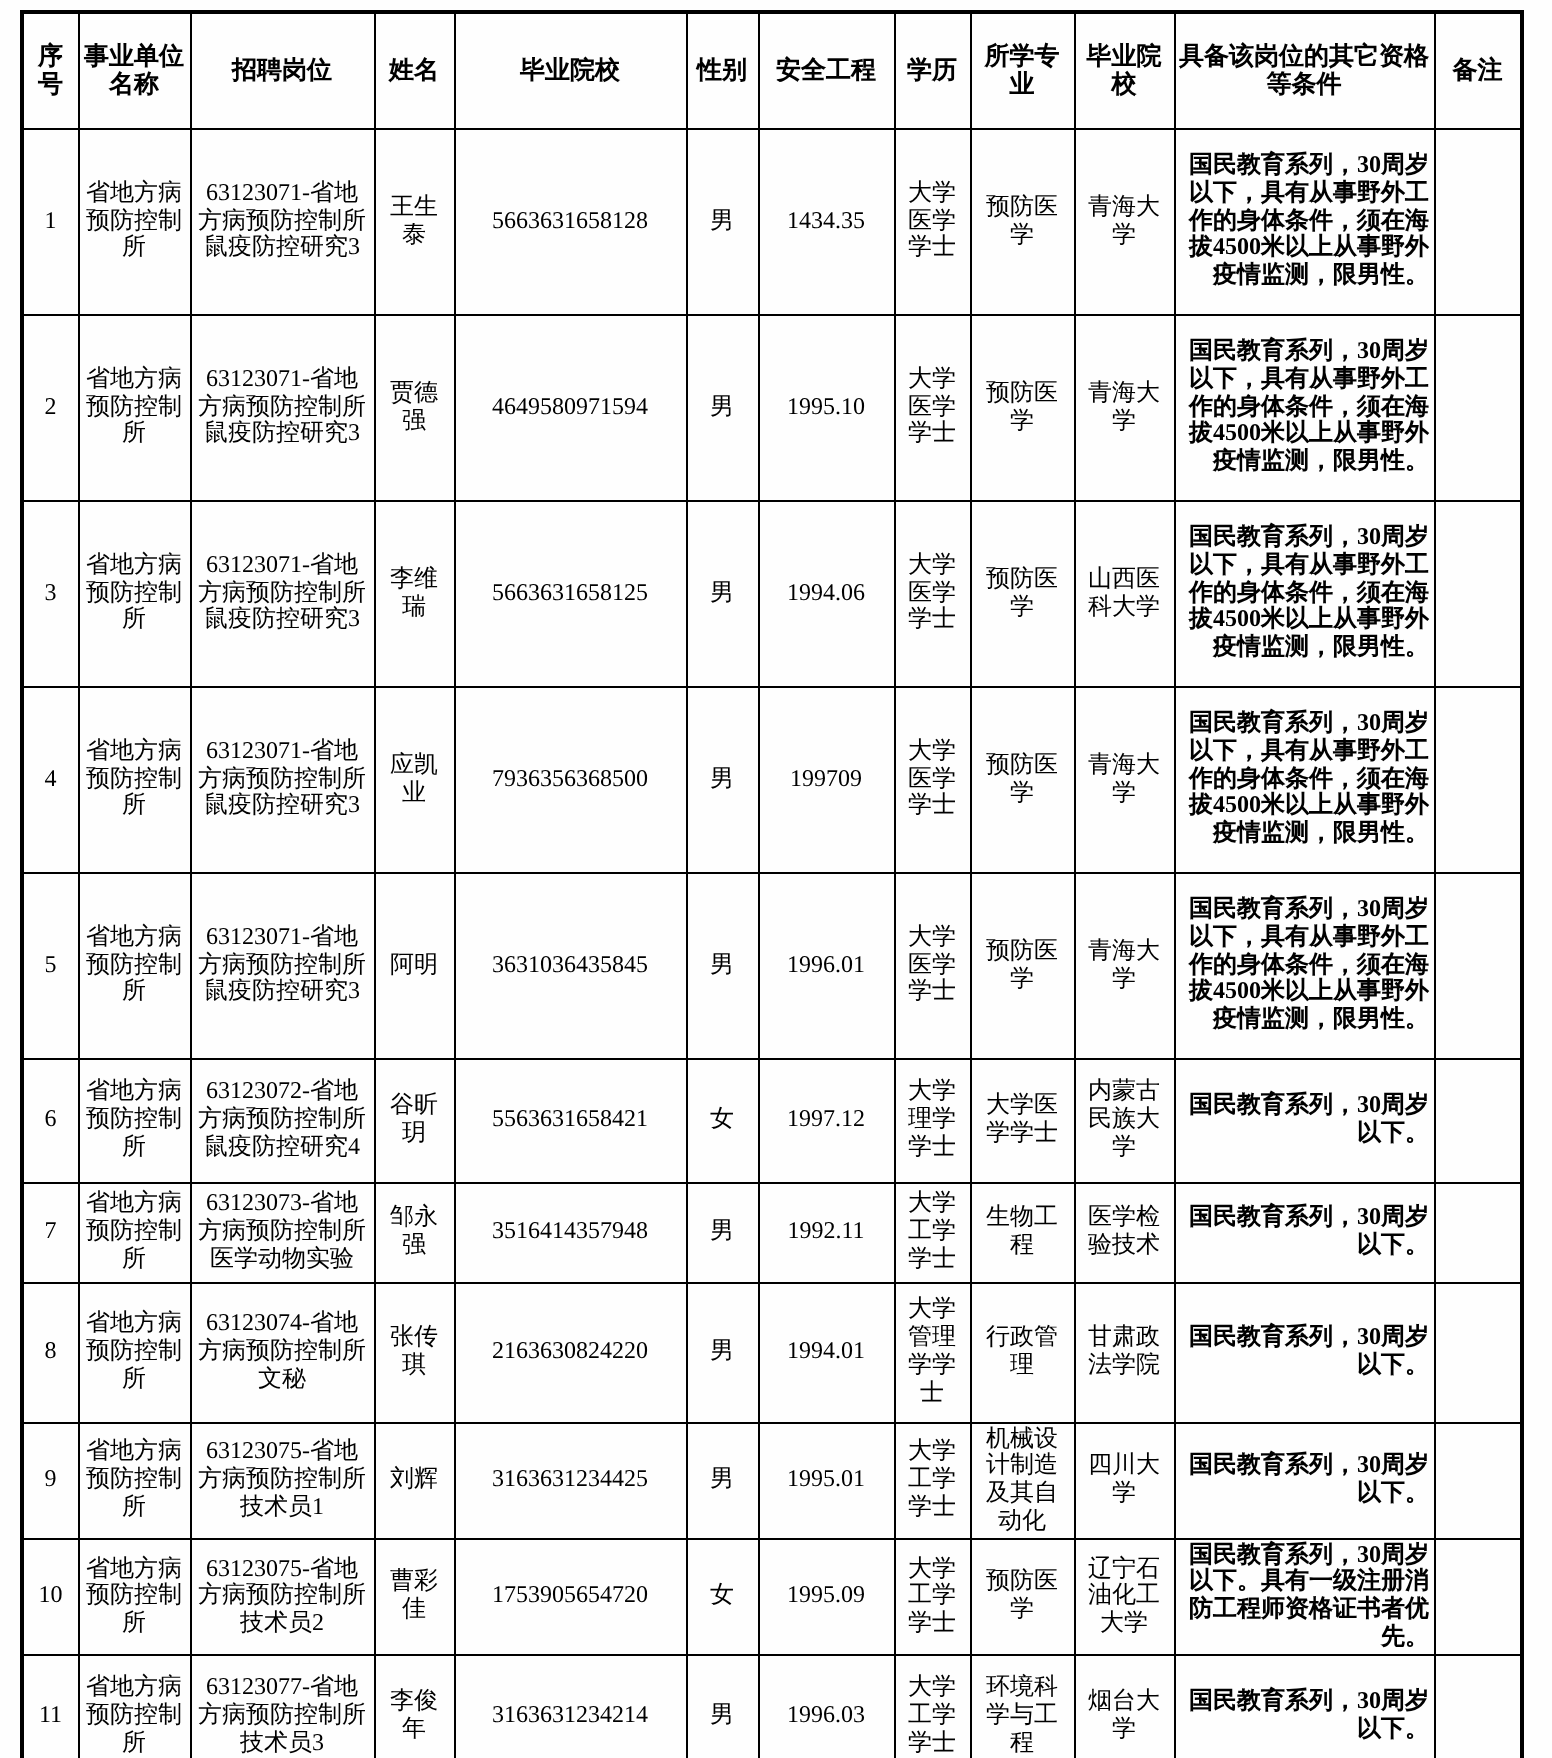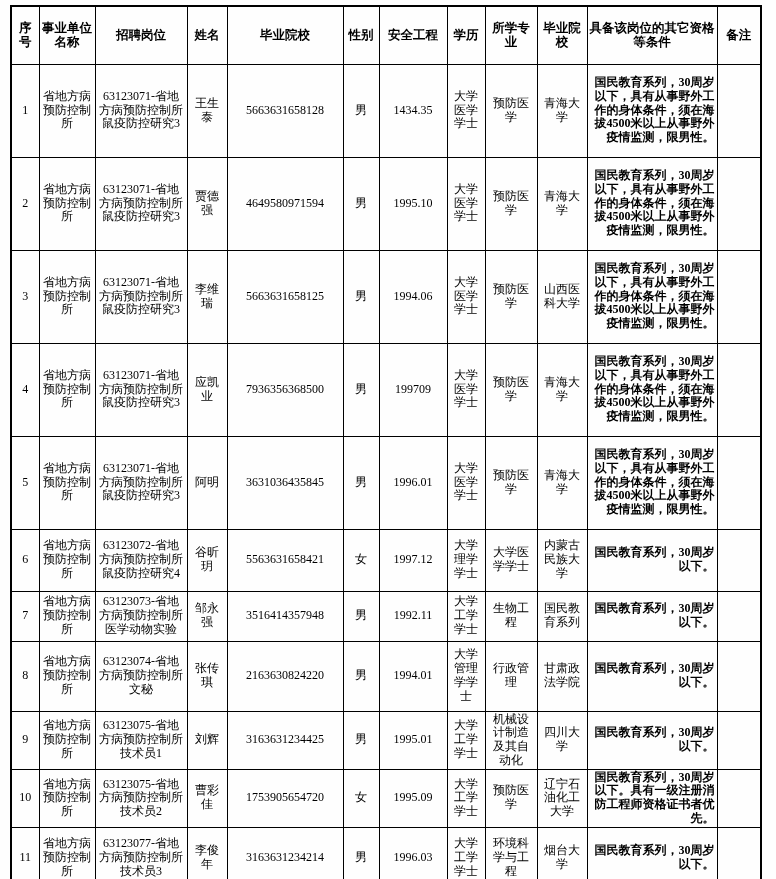--- a/index.html
+++ b/index.html
@@ -165,21 +165,21 @@
         <tr style="height: 50px;">
           <td>7</td>
           <td>省地方病预防控制所</td>
           <td>63123073-省地方病预防控制所医学动物实验</td>
           <td>邹永强</td>
           <td>3516414357948</td>
           <td>男</td>
           <td>1992.11</td>
           <td>大学工学学士</td>
           <td>生物工程</td>
-          <td>国民教育系列</td>
+          <td>医学检验技术</td>
           <td class="qual">国民教育系列，30周岁以下。</td>
           <td></td>
         </tr>
         <tr style="height: 70px;">
           <td>8</td>
           <td>省地方病预防控制所</td>
           <td>63123074-省地方病预防控制所文秘</td>
           <td>张传琪</td>
           <td>2163630824220</td>
           <td>男</td>

